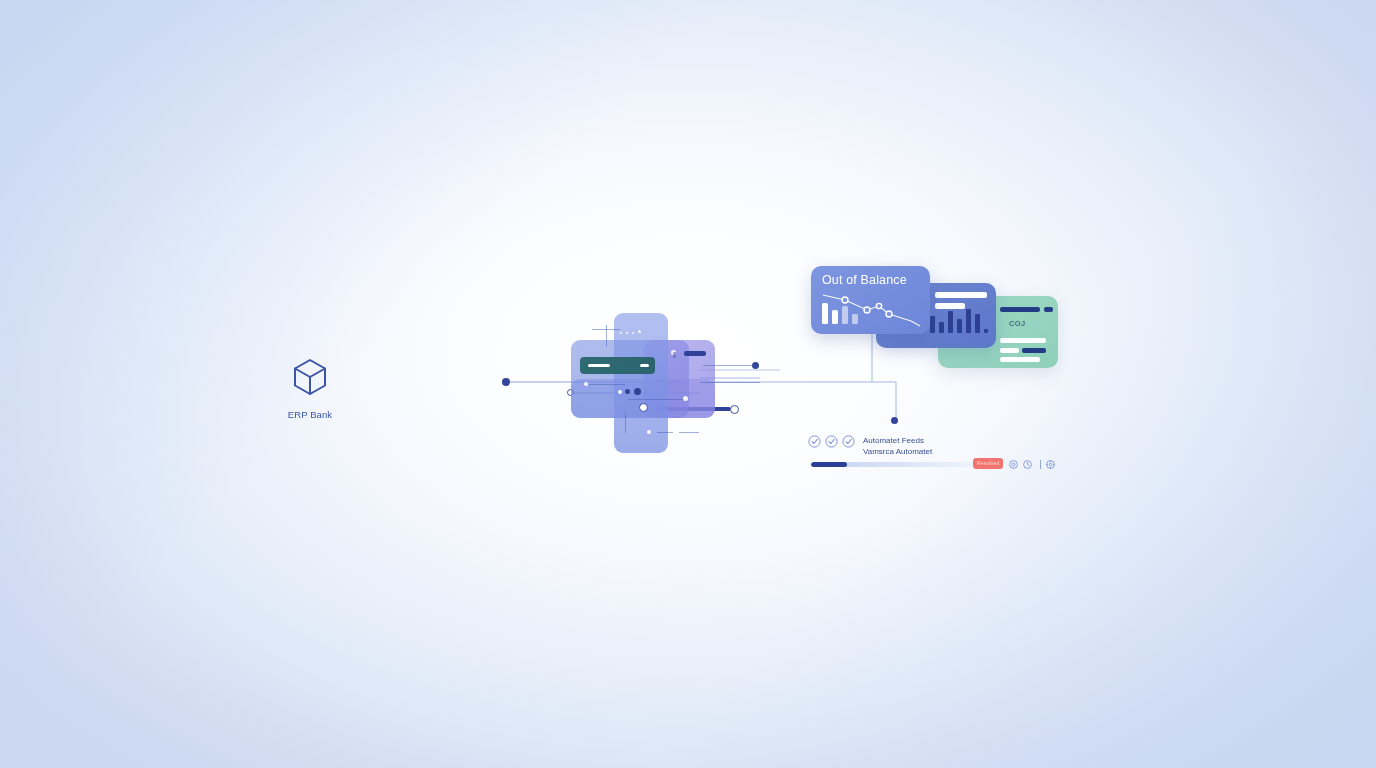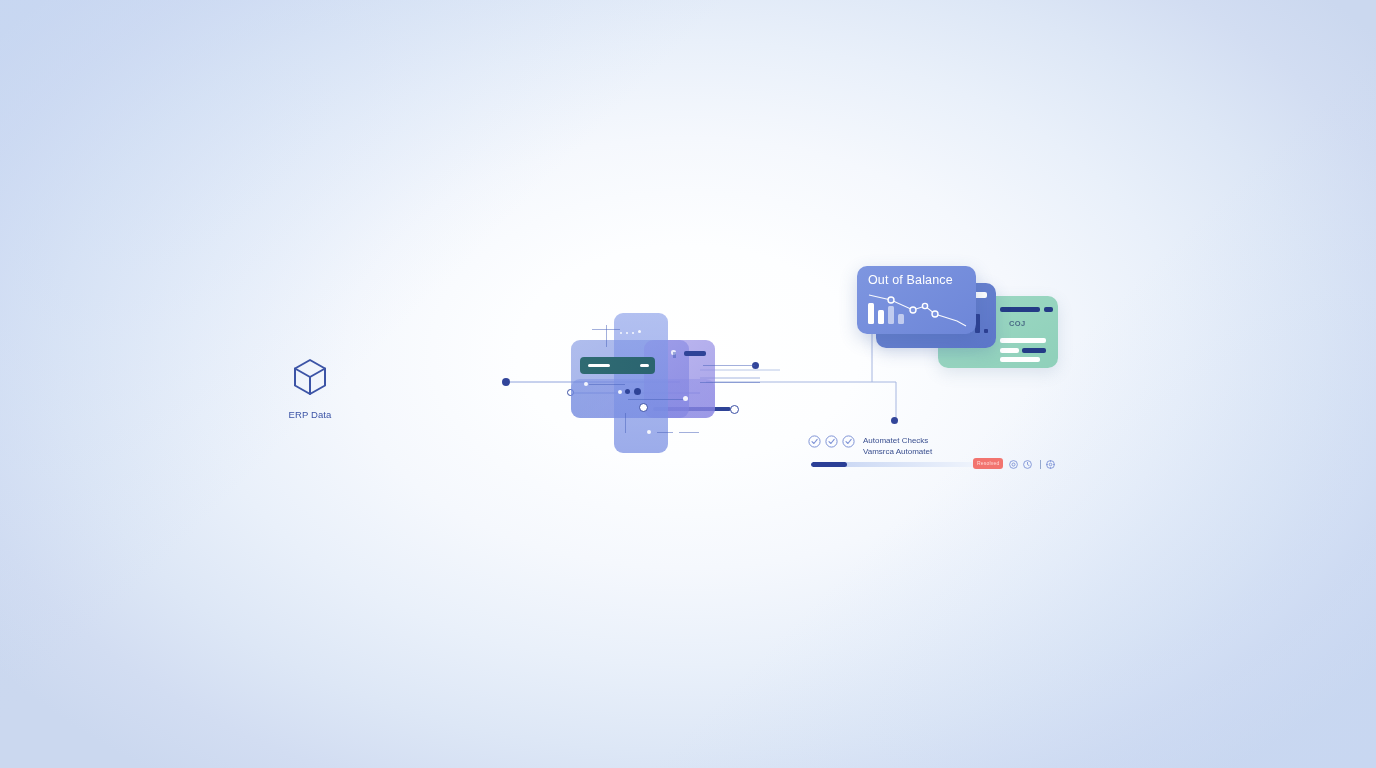--- a/index.html
+++ b/index.html
@@ -97,21 +97,20 @@
   }
   #card-mid {
     left:876px; top:283px; width:120px; height:65px;
     background:linear-gradient(150deg,#6e87d2,#5c76c9);
     box-shadow:0 5px 16px rgba(60,90,160,.2);
   }
   #card-blue {
     left:811px; top:266px; width:119px; height:68px;
     background:linear-gradient(145deg,#7e96e0,#6d86d8);
     box-shadow:0 6px 18px rgba(60,90,160,.24);
-    margin-left:46px;
   }
   #card-blue .title {
     position:absolute; left:11px; top:7px;
     font-size:12.5px; color:#fff; letter-spacing:.15px;
   }
   .gbar { position:absolute; background:#fff; border-radius:1.5px; }
   .gbar.dim { background:rgba(255,255,255,.55); }
   .mbar { position:absolute; background:#2c3f92; border-radius:1px; }
   .wrow { position:absolute; background:#fff; border-radius:2px; }
   .grow { position:absolute; background:#fff; border-radius:2px; }
@@ -185,21 +184,21 @@
   <div class="src" id="src-erp">
     <div class="glyph">
       <svg width="36" height="38" viewBox="0 0 36 38">
         <g fill="none" stroke="#3c54a6" stroke-width="2" stroke-linejoin="round" stroke-linecap="round">
           <path d="M18 2 L33 10.5 L33 27.5 L18 36 L3 27.5 L3 10.5 Z"></path>
           <path d="M3 10.5 L18 19 L33 10.5"></path>
           <path d="M18 19 L18 36"></path>
         </g>
       </svg>
     </div>
-    <div class="lbl">ERP Data</div>
+    <div class="lbl">ERP Bank</div>
   </div>
 
 
 
   <div class="panel" id="p-left"></div>
   <div class="panel" id="p-right"></div>
   <div class="panel" id="p-wide"></div>
   <div class="panel" id="p-tall"></div>
 
   <div class="tealbar">
@@ -290,21 +289,21 @@
     </svg>
   </div>
   <div class="chk" style="left:842px; top:435px;">
     <svg width="13" height="13" viewBox="0 0 13 13">
       <circle cx="6.5" cy="6.5" r="5.6" fill="none" stroke="#7e93d6" stroke-width="1"></circle>
       <path d="M4 6.6 L5.9 8.5 L9.2 4.4" fill="none" stroke="#7e93d6" stroke-width="1.1" stroke-linecap="round" stroke-linejoin="round"></path>
     </svg>
   </div>
 
   <div id="status-text">
-    <div>Automatet Checks</div>
+    <div>Automatet Feeds</div>
     <div>Vamsrca Automatet</div>
   </div>
 
   <div id="pbar">
     <div class="fill" style="width: 22%;"></div>
   </div>
 
   <div id="badge">Resolved</div>
 
   <div class="mini" style="left:1009px; top:460px;">

